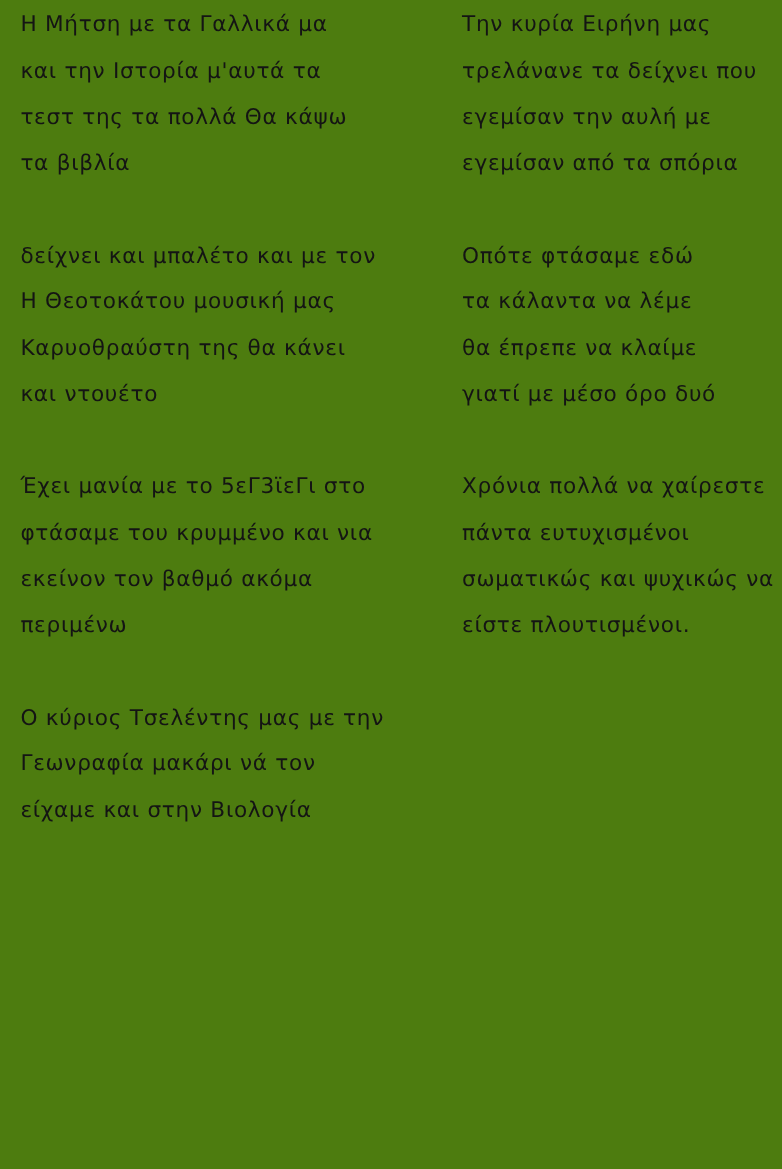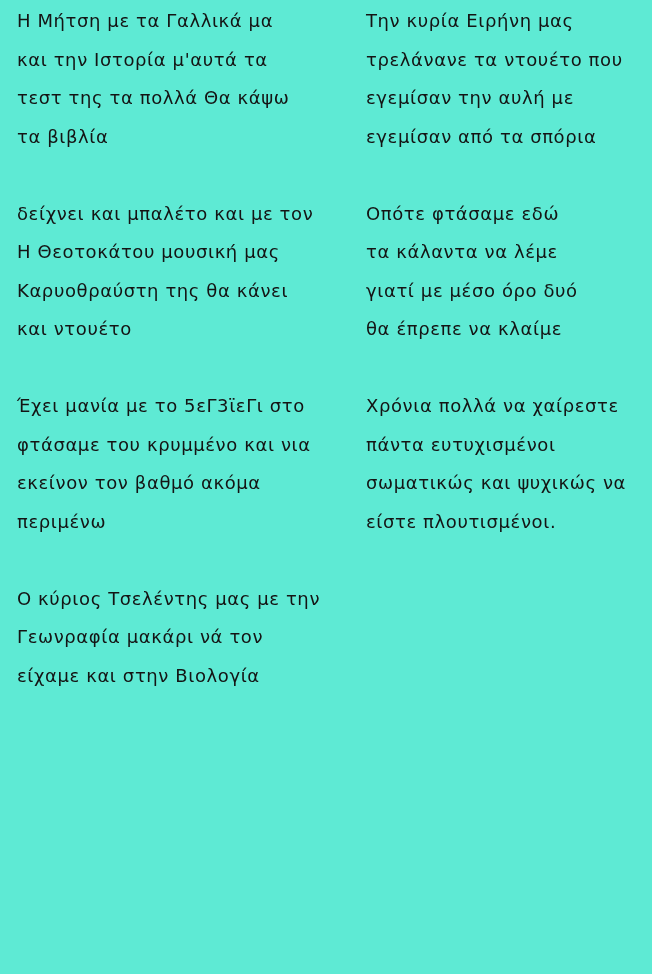--- a/index.html
+++ b/index.html
@@ -4,32 +4,32 @@
 <style>
   html, body {
     margin: 0;
     padding: 0;
     background: #ffffff;
   }
   .page {
     position: relative;
     width: 652px;
     height: 974px;
-    background: #5eead4;
+    background: #4d7c0f;
     overflow: hidden;
     font-family: "DejaVu Sans", sans-serif;
     font-size: 18px;
     color: #141414;
   }
   .col {
     position: absolute;
     top: 2px;
   }
   .col-left  { left: 17px;  width: 350px; }
-  .col-right { left: 366px; width: 262px; }
+  .col-right { left: 385px; width: 262px; }
   .stanza {
     margin: 0 0 38.5px 0;
   }
   .stanza.extra-gap {
     margin-top: 20px;
   }
   .line {
     line-height: 38.5px;
     letter-spacing: 0.6px;
     white-space: nowrap;
@@ -62,29 +62,29 @@
     <div class="stanza">
       <div class="line">Ο κύριος Τσελέντης μας με την</div>
       <div class="line">Γεωνραφία μακάρι νά τον</div>
       <div class="line">είχαμε και στην Βιολογία</div>
     </div>
   </div>
 
   <div class="col col-right">
     <div class="stanza">
       <div class="line">Την κυρία Ειρήνη μας</div>
-      <div class="line">τρελάνανε τα ντουέτο που</div>
+      <div class="line">τρελάνανε τα δείχνει που</div>
       <div class="line">εγεμίσαν την αυλή με</div>
       <div class="line">εγεμίσαν από τα σπόρια</div>
     </div>
     <div class="stanza">
       <div class="line">Οπότε φτάσαμε εδώ</div>
       <div class="line">τα κάλαντα να λέμε</div>
+      <div class="line">θα έπρεπε να κλαίμε</div>
       <div class="line">γιατί με μέσο όρο δυό</div>
-      <div class="line">θα έπρεπε να κλαίμε</div>
     </div>
     <div class="stanza extra-gap">
       <div class="line">Χρόνια πολλά να χαίρεστε</div>
       <div class="line">πάντα ευτυχισμένοι</div>
       <div class="line">σωματικώς και ψυχικώς να</div>
       <div class="line">είστε πλουτισμένοι.</div>
     </div>
   </div>
 
 </div>

